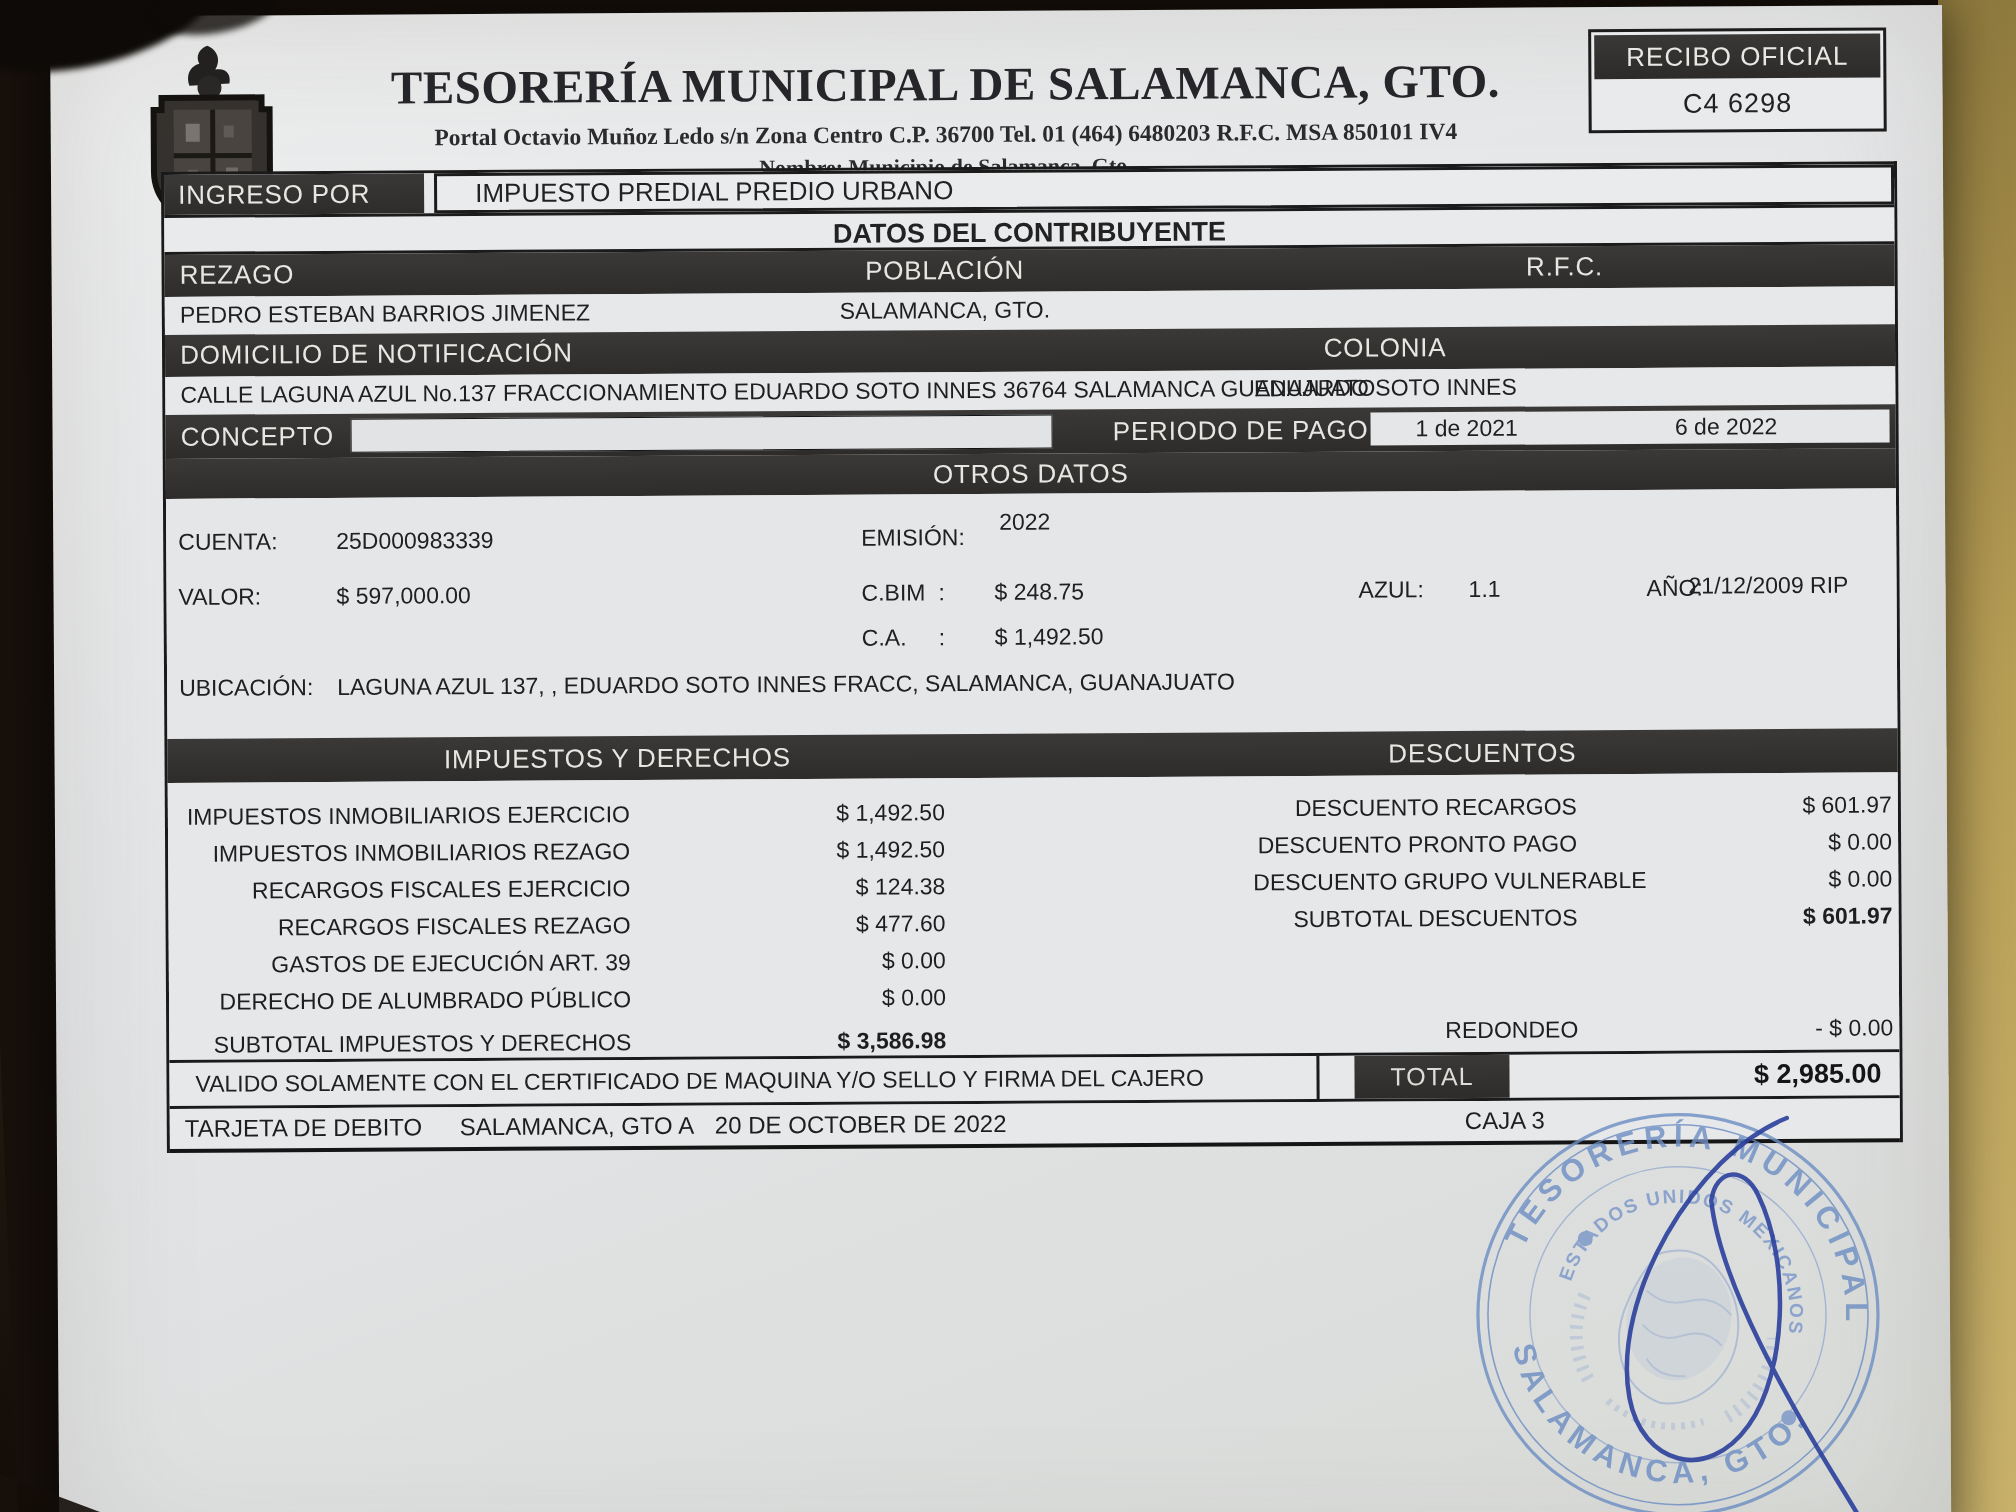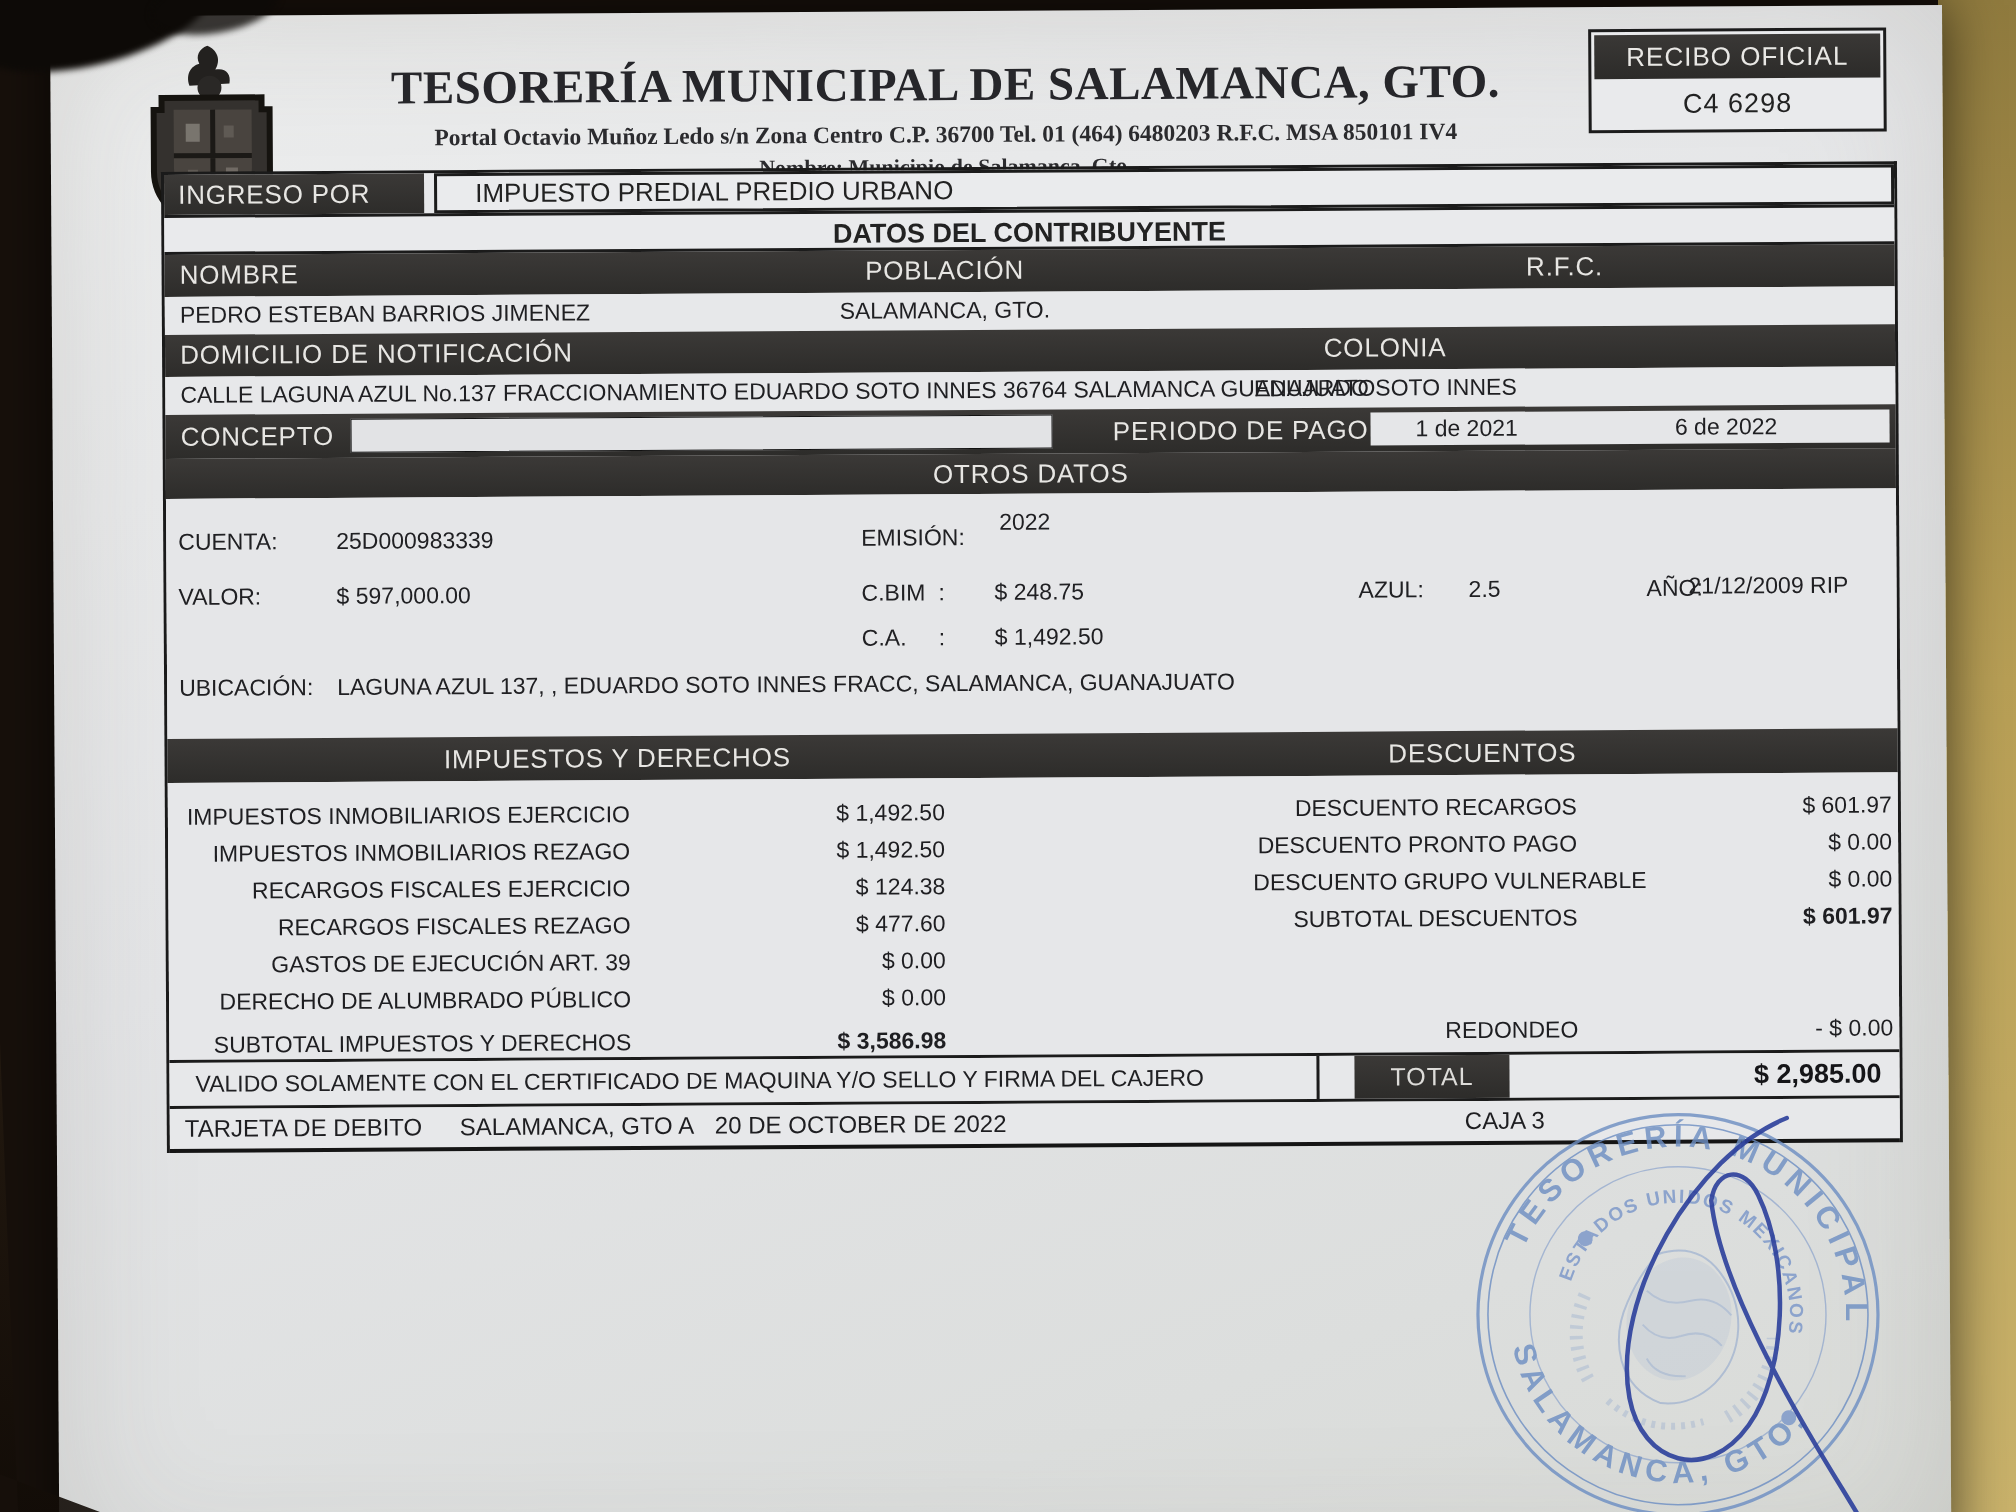--- a/index.html
+++ b/index.html
@@ -107,21 +107,21 @@
 
     <div class="row r-ingreso">
       <div class="ingreso-label btxt">INGRESO POR</div>
       <div class="ingreso-gap"></div>
       <div class="ingreso-field">IMPUESTO PREDIAL PREDIO URBANO</div>
     </div>
 
     <div class="row r-datos">DATOS DEL CONTRIBUYENTE</div>
 
     <div class="row r-hdr bar btxt">
-      <span style="left:15px">NOMBRE</span>
+      <span style="left:15px">REZAGO</span>
       <span class="c-center" style="left:640px;width:280px">POBLACIÓN</span>
       <span class="c-center" style="left:1300px;width:200px">R.F.C.</span>
     </div>
     <div class="row r-val">
       <span style="left:15px">PEDRO ESTEBAN BARRIOS JIMENEZ</span>
       <span class="c-center" style="left:640px;width:280px">SALAMANCA, GTO.</span>
       <span class="c-center" style="left:1300px;width:200px"></span>
     </div>
 
     <div class="row r-hdr bar btxt">
@@ -149,21 +149,21 @@
       <span style="left:170px;top:30px">25D000983339</span>
       <span style="left:695px;top:30px">EMISIÓN:</span>
       <span style="left:833px;top:15px">2022</span>
 
       <span style="left:12px;top:85px">VALOR:</span>
       <span style="left:170px;top:85px">$ 597,000.00</span>
       <span style="left:695px;top:85px">C.BIM</span>
       <span style="left:772px;top:85px">:</span>
       <span style="left:828px;top:85px">$ 248.75</span>
       <span style="left:1192px;top:85px">AZUL:</span>
-      <span style="left:1302px;top:85px">2.5</span>
+      <span style="left:1302px;top:85px">1.1</span>
       <span style="left:1480px;top:85px">AÑO:</span>
       <span style="left:1522px;top:83px">21/12/2009 RIP</span>
 
       <span style="left:695px;top:130px">C.A.</span>
       <span style="left:772px;top:130px">:</span>
       <span style="left:828px;top:130px">$ 1,492.50</span>
 
       <span style="left:12px;top:176px">UBICACIÓN:</span>
       <span style="left:170px;top:176px">LAGUNA AZUL 137, , EDUARDO SOTO INNES FRACC, SALAMANCA, GUANAJUATO</span>
     </div>

